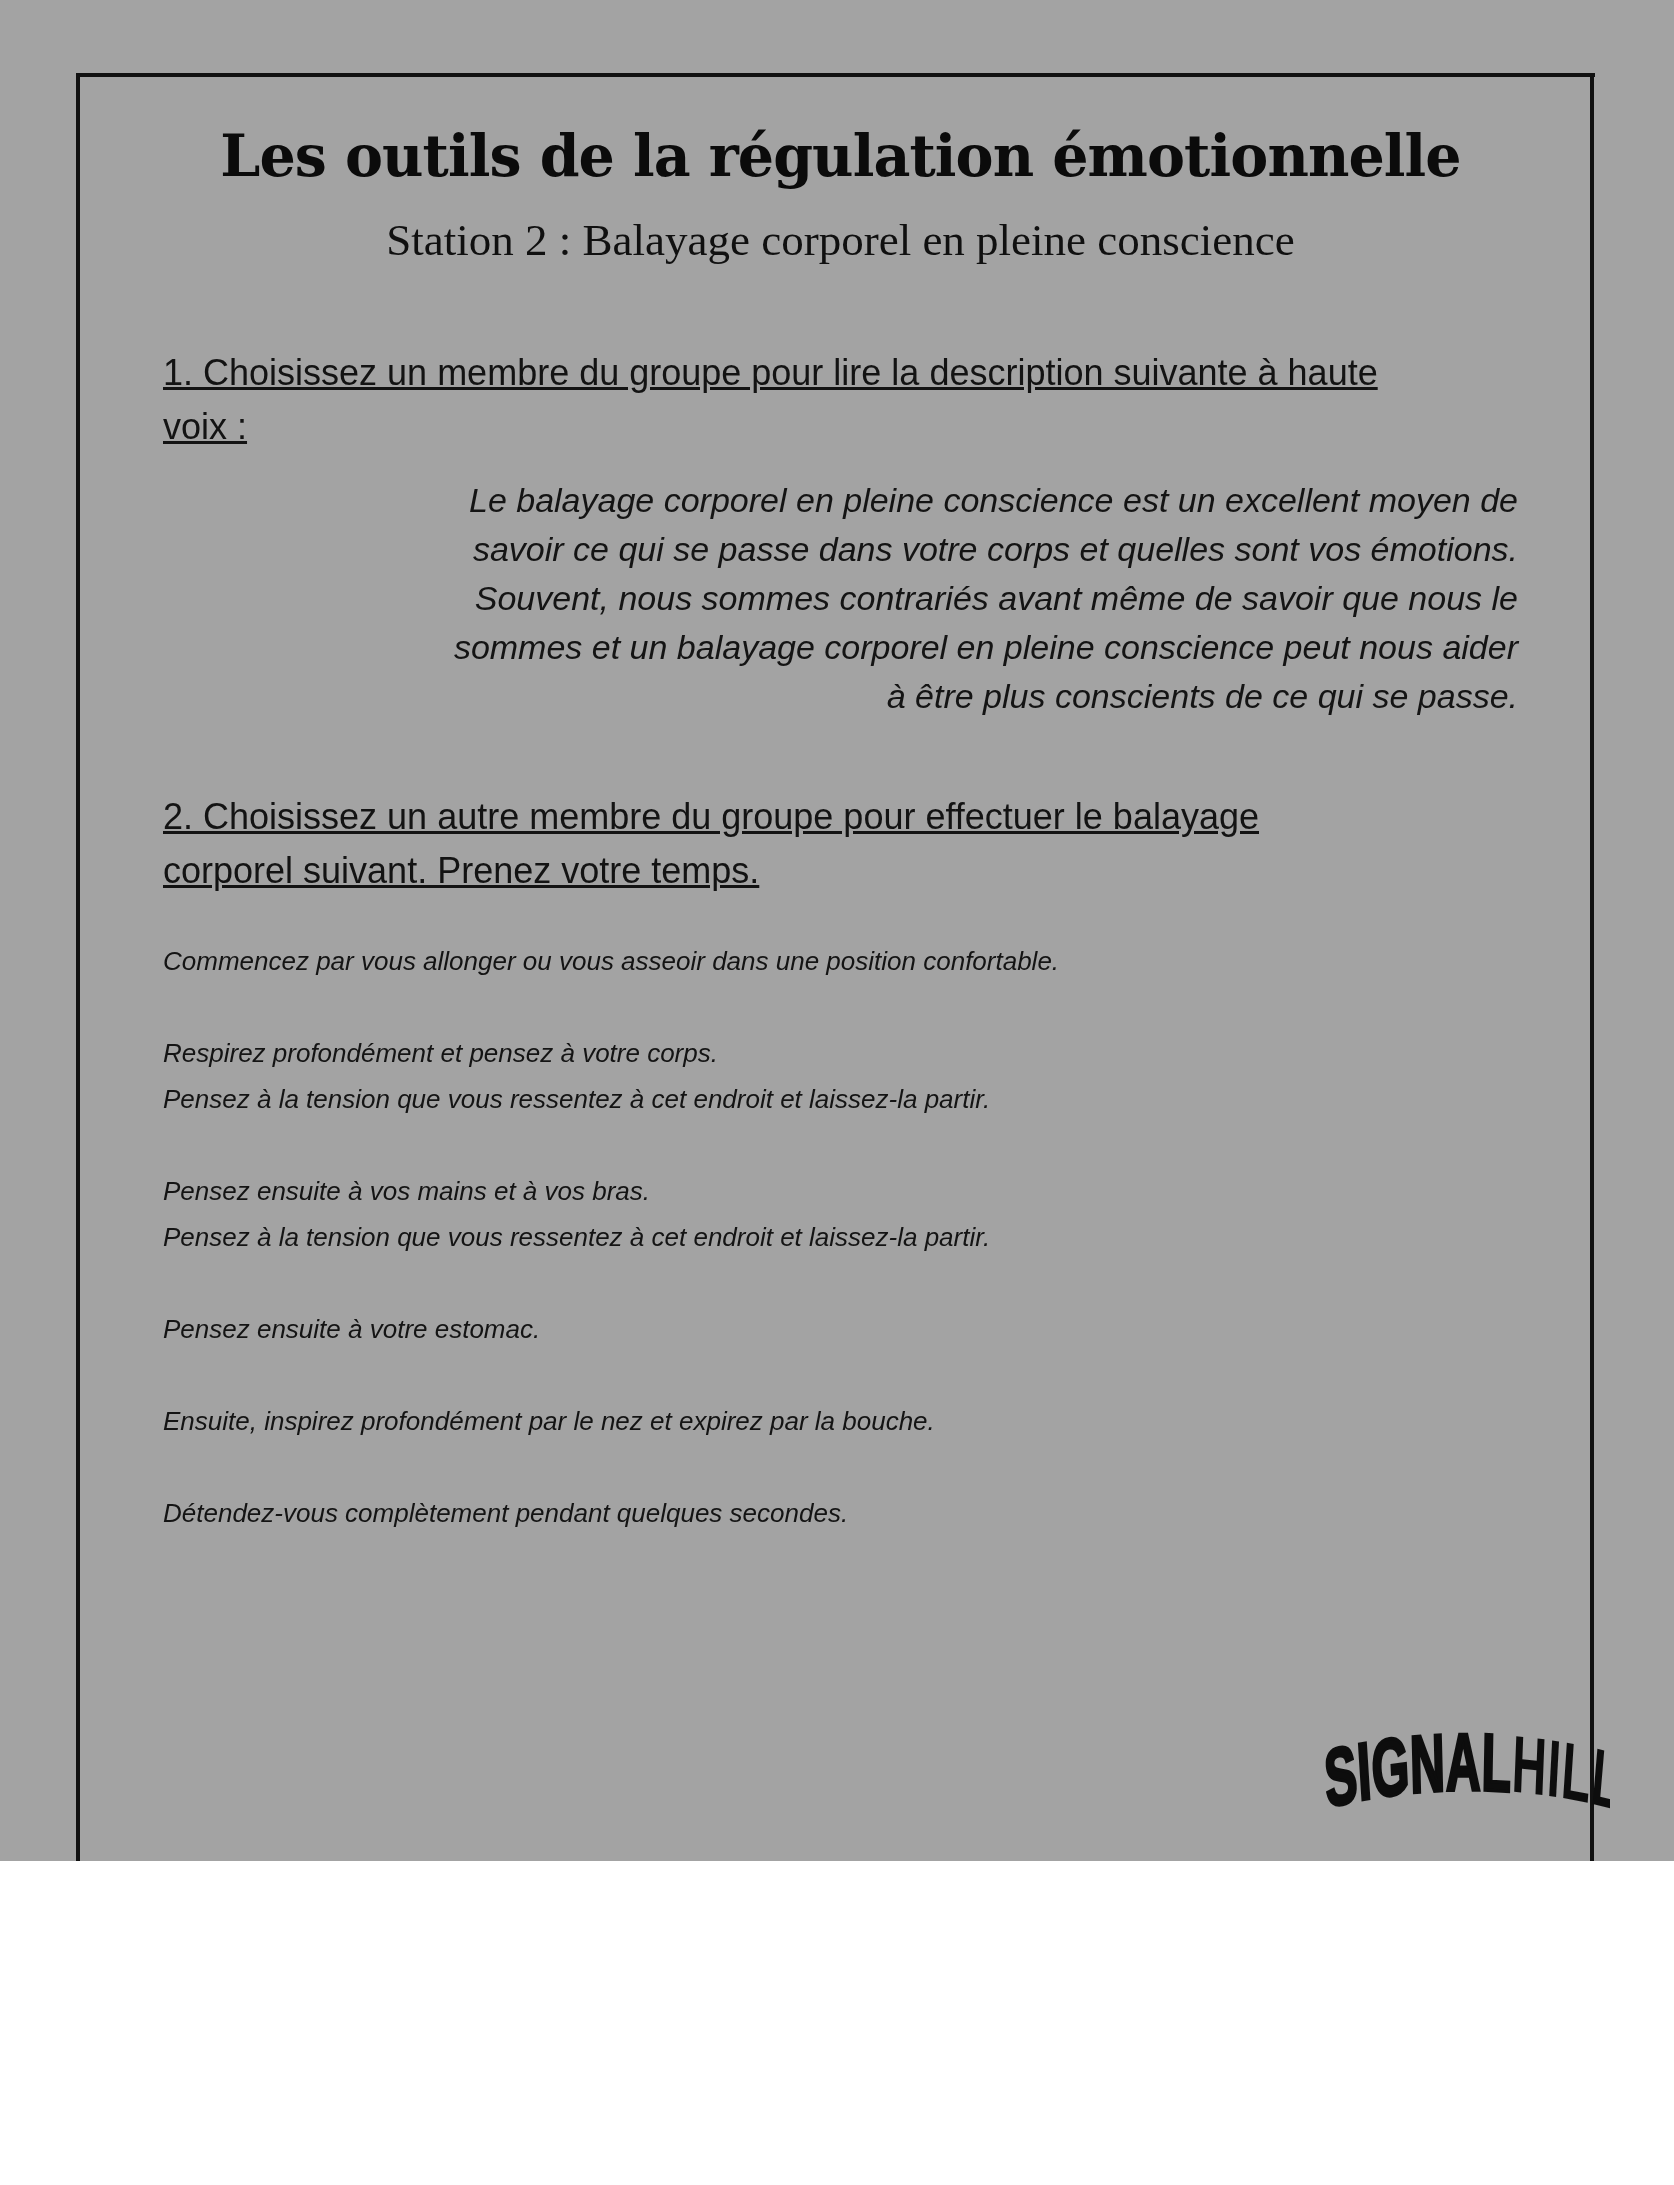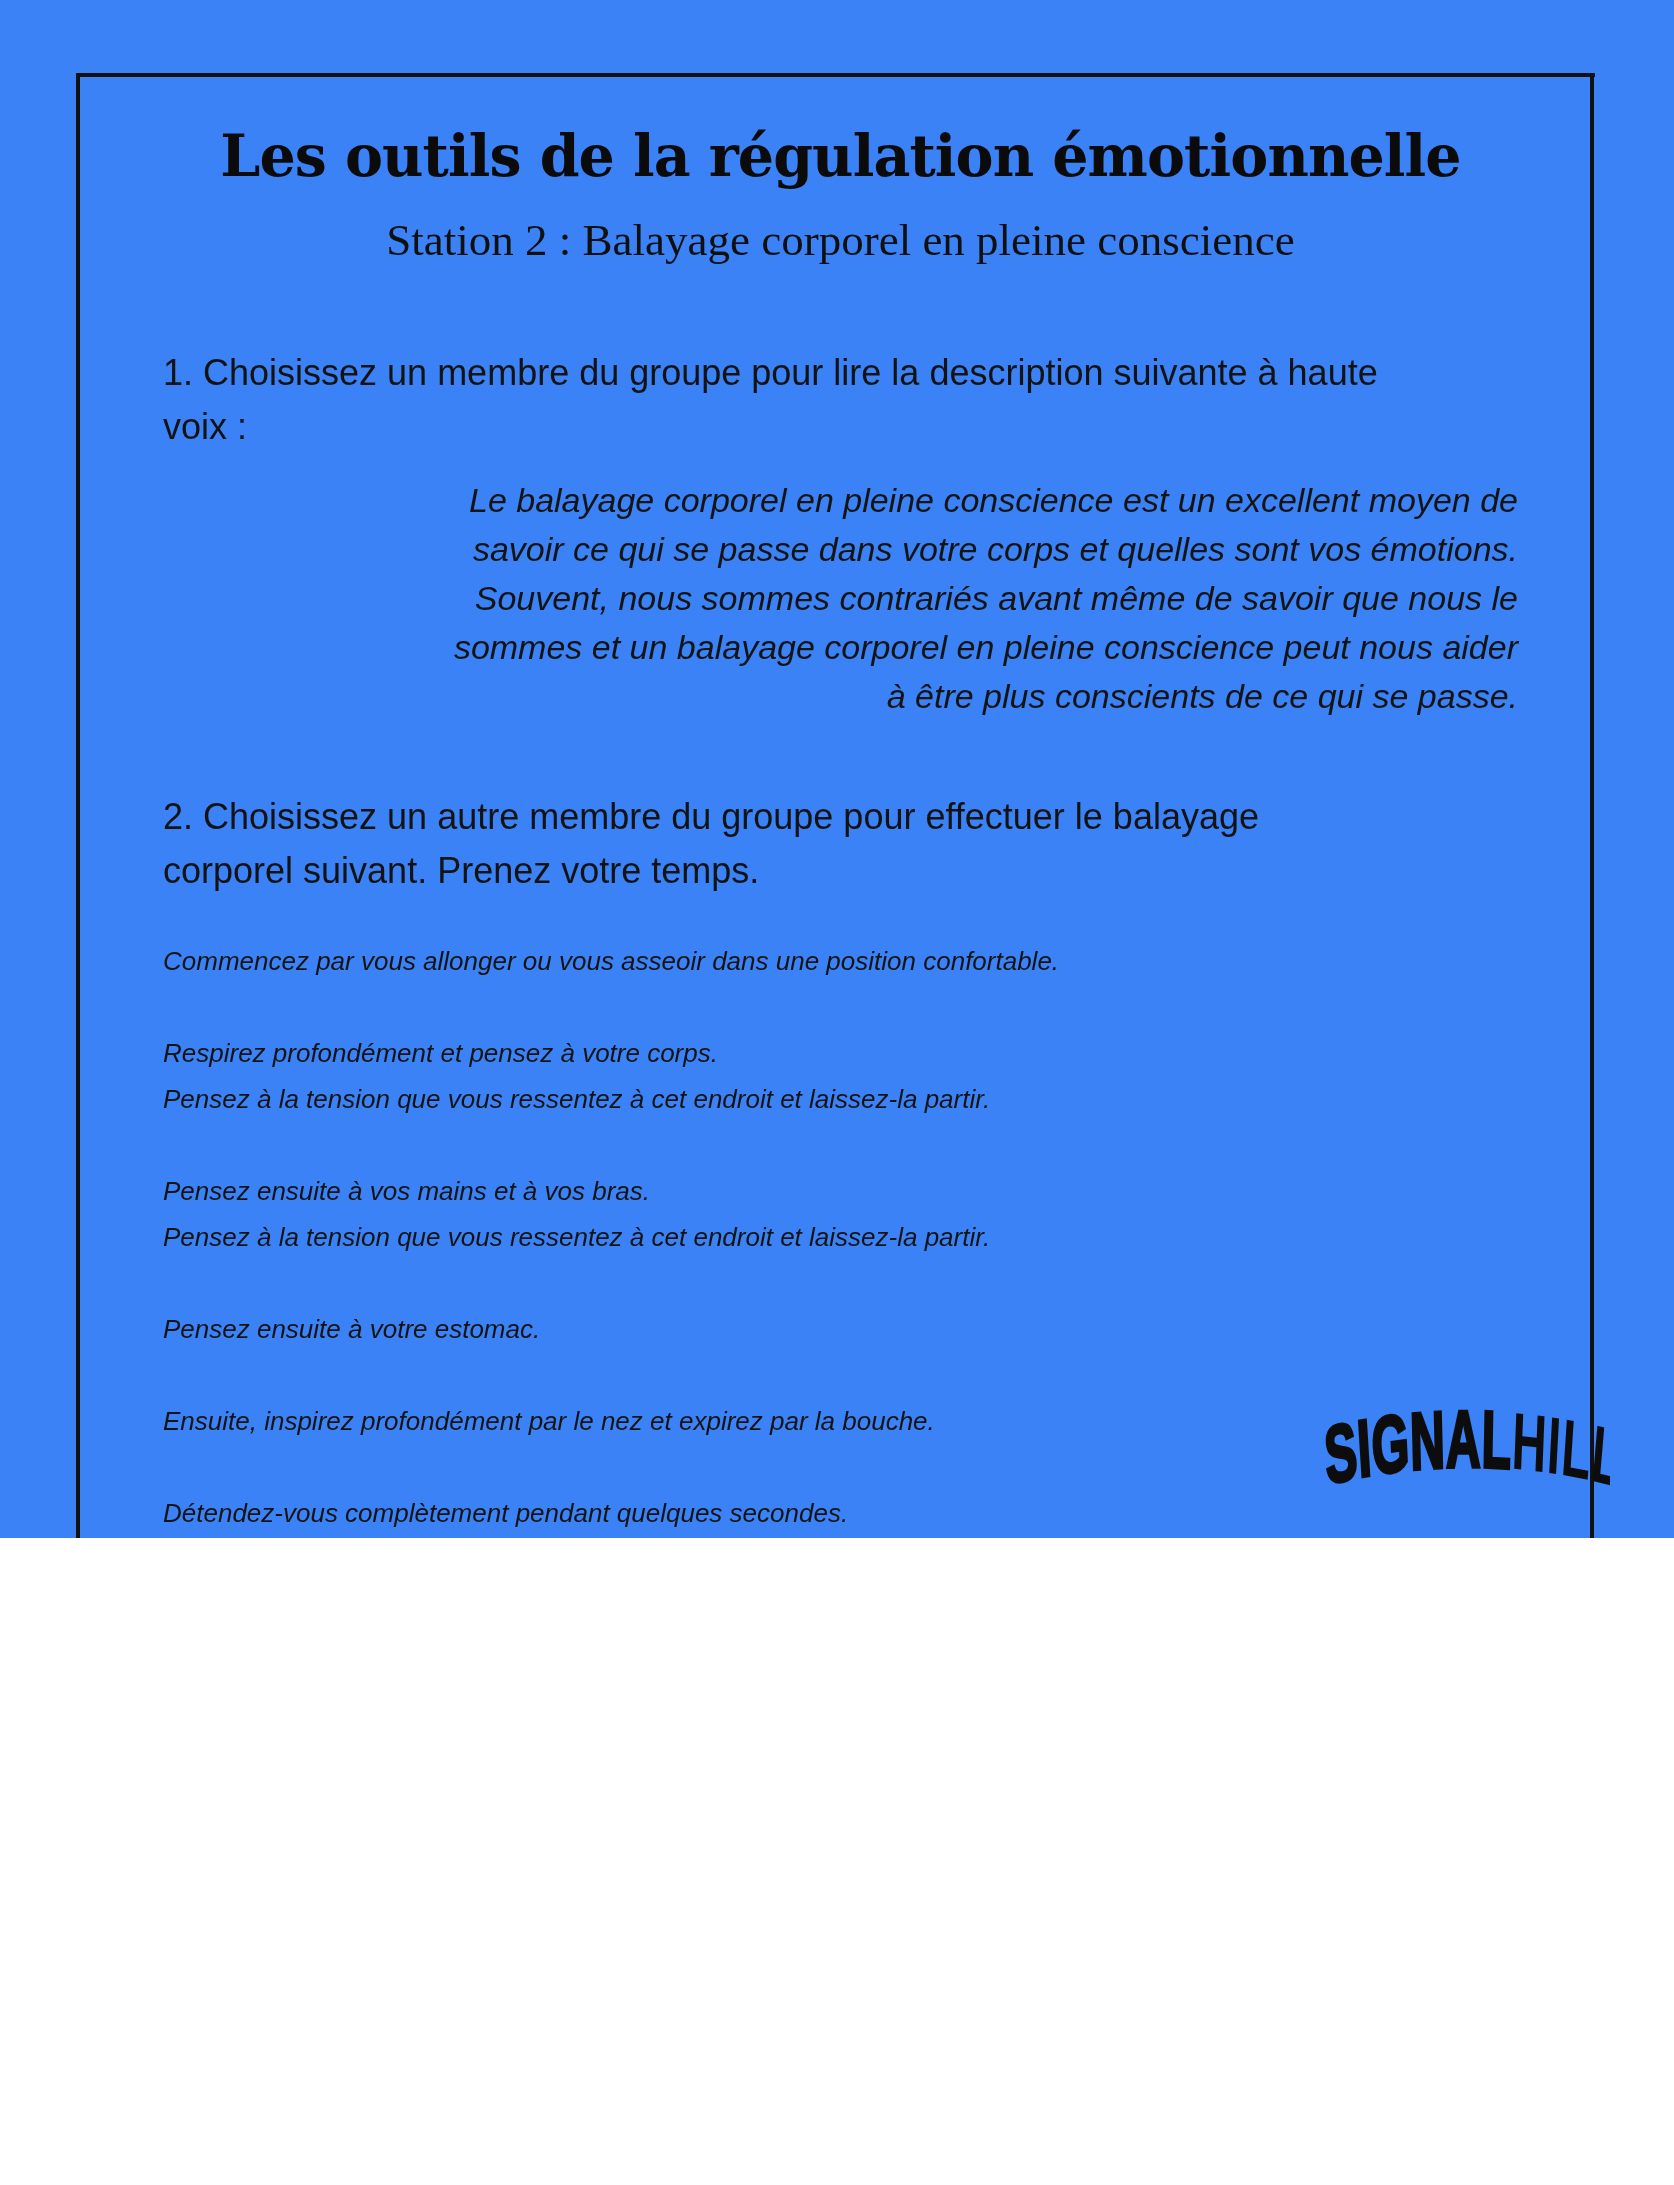--- a/index.html
+++ b/index.html
@@ -3,22 +3,22 @@
 <meta charset="utf-8">
 <style>
   html, body {
     margin: 0;
     padding: 0;
     background: #ffffff;
   }
   .sheet {
     position: relative;
     width: 1674px;
-    height: 1538px;
-    background: #3b82f6;
+    height: 1861px;
+    background: #a3a3a3;
     color: #0d0d0d;
     font-family: "Liberation Sans", "DejaVu Sans", sans-serif;
     overflow: hidden;
   }
   
   .b-seg { position: absolute; background: #111111; }
   .b-top    { left: 76px;   top: 73px;   width: 1519px; height: 4.3px; }
   .b-left   { left: 76px;   top: 73px;   width: 4.3px;    height: 2035px; }
   .b-right  { left: 1590px; top: 73px;   width: 4.3px;    height: 1943px; }
   .b-bottom { left: 76px;   top: 2104px; width: 1217px; height: 4.3px; }
@@ -50,21 +50,21 @@
     color: #101010;
     white-space: nowrap;
   }
   .instruction {
     margin-top: 79px;
     font-size: 36px;
     line-height: 54px;
     color: #131313;
   }
   .instruction.second { margin-top: 69px; }
-  .instruction .line { white-space: nowrap; }
+  .instruction .line { white-space: nowrap; text-decoration: underline; }
   .quote {
     margin-top: 22.4px;
     margin-left: 99px;
     font-style: italic;
     font-size: 34px;
     line-height: 49px;
     color: #141414;
   }
   .quote .line { white-space: nowrap; text-align: right; }
   .script-para {

